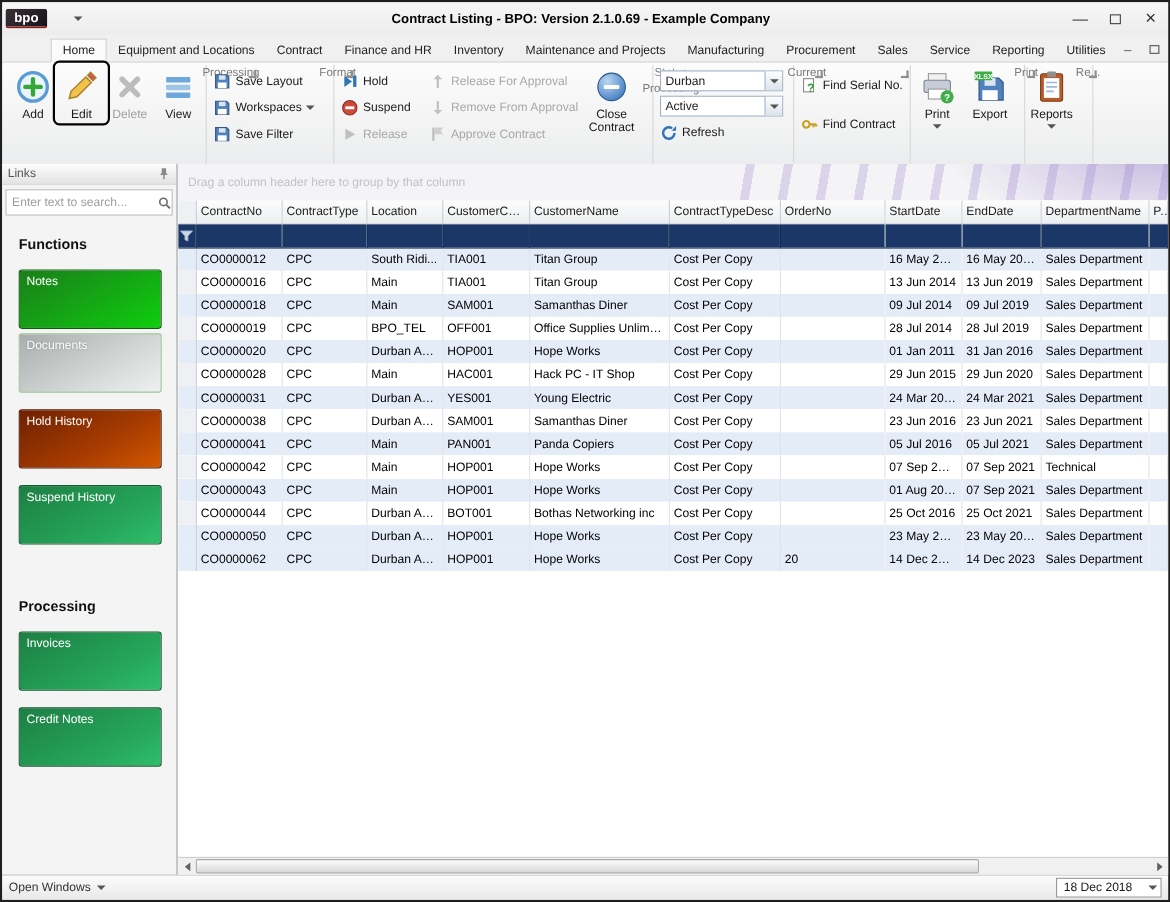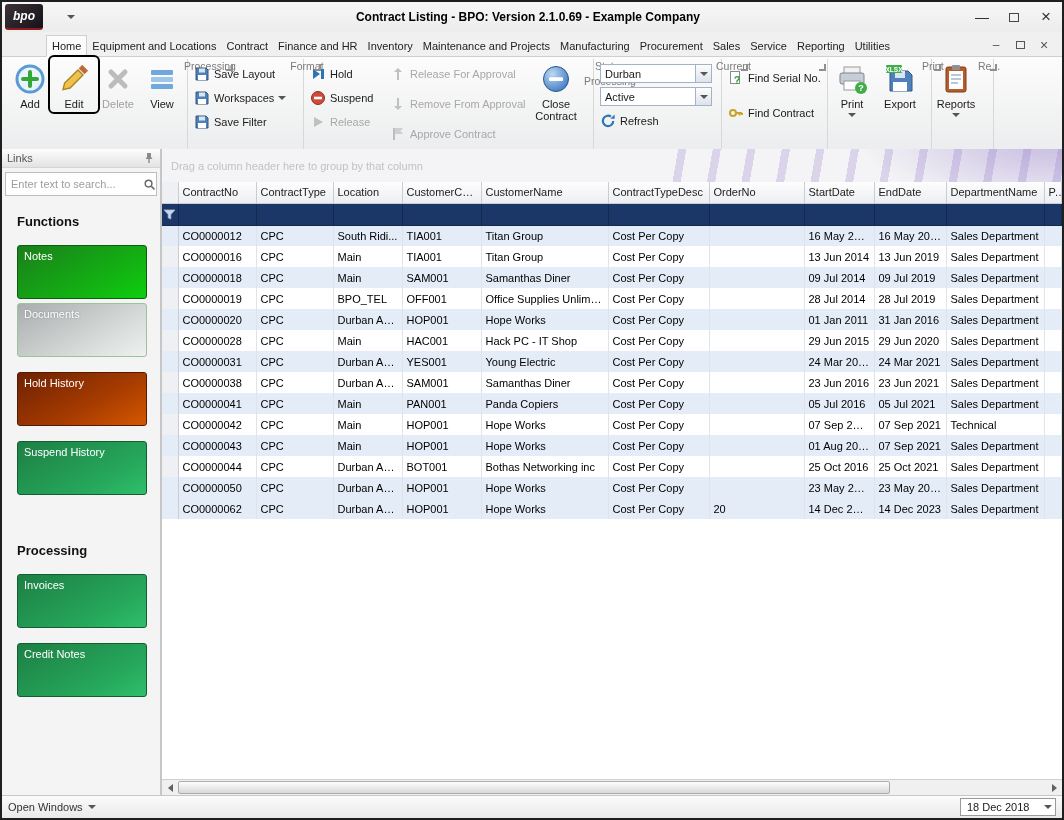--- a/index.html
+++ b/index.html
@@ -3,33 +3,33 @@
 <meta charset="utf-8">
 <style>
   * { margin:0; padding:0; box-sizing:border-box; }
   html,body { background:#9a9a9a; }
   body { font-family:"Liberation Sans","DejaVu Sans",sans-serif; font-size:12px; color:#1a1a1a; }
   .window { width:1064px; height:820px; border:2px solid #1f1f1f; background:#f0f0f0;
             display:flex; flex-direction:column; position:relative; overflow:hidden; }
 
   
   .titlebar { height:30px; background:linear-gradient(#f7f7f7,#ececec); display:flex; align-items:center; position:relative; flex:none; }
-  .logo { width:38px; height:26px; margin-left:3px; background:linear-gradient(135deg,#3a3136,#17121a);
-          border-radius:3px; color:#fff; font-style:italic; font-weight:bold; font-size:12px;
+  .logo { width:38px; height:18px; margin-left:3px; background:linear-gradient(135deg,#3a3136,#17121a);
+          border-radius:3px; color:#fff; font-weight:bold; font-size:12px;
           display:flex; align-items:center; justify-content:center; border-bottom:2px solid #8c1d1d; }
   .qat-caret { margin-left:24px; }
   .caret-down { width:0; height:0; border-left:4px solid transparent; border-right:4px solid transparent; border-top:4px solid #555; display:inline-block; }
   .title-text { position:absolute; left:0; right:8px; text-align:center; font-weight:bold; font-size:12px; color:#000; pointer-events:none; }
   .win-ctrls { margin-left:auto; display:flex; height:100%; }
   .win-btn { width:32px; display:flex; align-items:center; justify-content:center; color:#333; font-size:14px; }
   .max-glyph { width:10px; height:9px; border:1.5px solid #444; display:inline-block; }
 
   
   .tabrow { height:25px; background:#f0f0f0; display:flex; align-items:flex-end; padding-left:44px; border-bottom:1px solid #cfcfcf; flex:none; }
-  .tab { font-size:11px; padding:4px 5px 4px; color:#222; white-space:nowrap; }
+  .tab { font-size:11px; padding:4px 10px 4px; color:#222; white-space:nowrap; }
   .tab.active { background:#fbfbfb; border:1px solid #cfcfcf; border-bottom:1px solid #fbfbfb; margin-bottom:-1px; }
   .mdi-ctrls { margin-left:auto; display:flex; align-items:center; gap:4px; padding:0 8px 3px 0; }
   .mdi-btn { width:20px; height:16px; display:flex; align-items:center; justify-content:center; color:#555; font-size:12px; }
   .mdi-max { width:9px; height:8px; border:1.5px solid #555; display:inline-block; }
 
   
   .ribbon { height:92px; background:linear-gradient(#fcfcfc,#ecedee); display:flex; padding:2px 2px 0 4px; flex:none; }
   .rgroup { display:flex; flex-direction:row; border-right:1px solid #d8d8d8; position:relative; padding:0 2px; flex:none; }
   .rgroup.filler { border-right:none; flex:1; }
   .rgroup-content { flex:1; display:flex; align-items:flex-start; }
@@ -41,21 +41,21 @@
   .btn-large.disabled .lbl { color:#a0a0a0; }
   .ic32 { width:32px; height:32px; display:block; }
   .ic16 { width:16px; height:16px; display:block; flex:none; }
   .btn-small { display:flex; align-items:center; gap:4px; height:22px; padding:0 4px; font-size:11px; white-space:nowrap; border-radius:2px; }
   .btn-small.disabled { color:#a8a8a8; }
   .annot { outline:2px solid #000; outline-offset:2px; }
 
   .col { display:flex; flex-direction:column; }
   .fmt-col { padding-top:4px; gap:2px; }
   .status-col1 { width:80px; padding-top:4px; gap:2px; }
-  .status-col2 { width:142px; padding-top:4px; gap:8px; }
+  .status-col2 { width:142px; padding-top:4px; gap:2px; }
   .close-contract { width:56px; }
 
   .combo { width:112px; height:19px; background:#fff; border:1px solid #a3b2c9; display:flex; align-items:center;gap:16px; }
   .combo-text { flex:1; padding:0 4px; font-size:11px; overflow:hidden; white-space:nowrap; }
   .combo-btn { width:16px; height:100%; background:linear-gradient(#fdfdfd,#dde3ec); border-left:1px solid #a3b2c9; display:flex; align-items:center; justify-content:center; }
   .current-col { padding:5px 4px 0; gap:4px; }
   .find-col { padding:8px 4px 0; gap:13px; }
 
   
   .main { flex:1; display:flex; min-height:0; background:#e8e8e8; }

